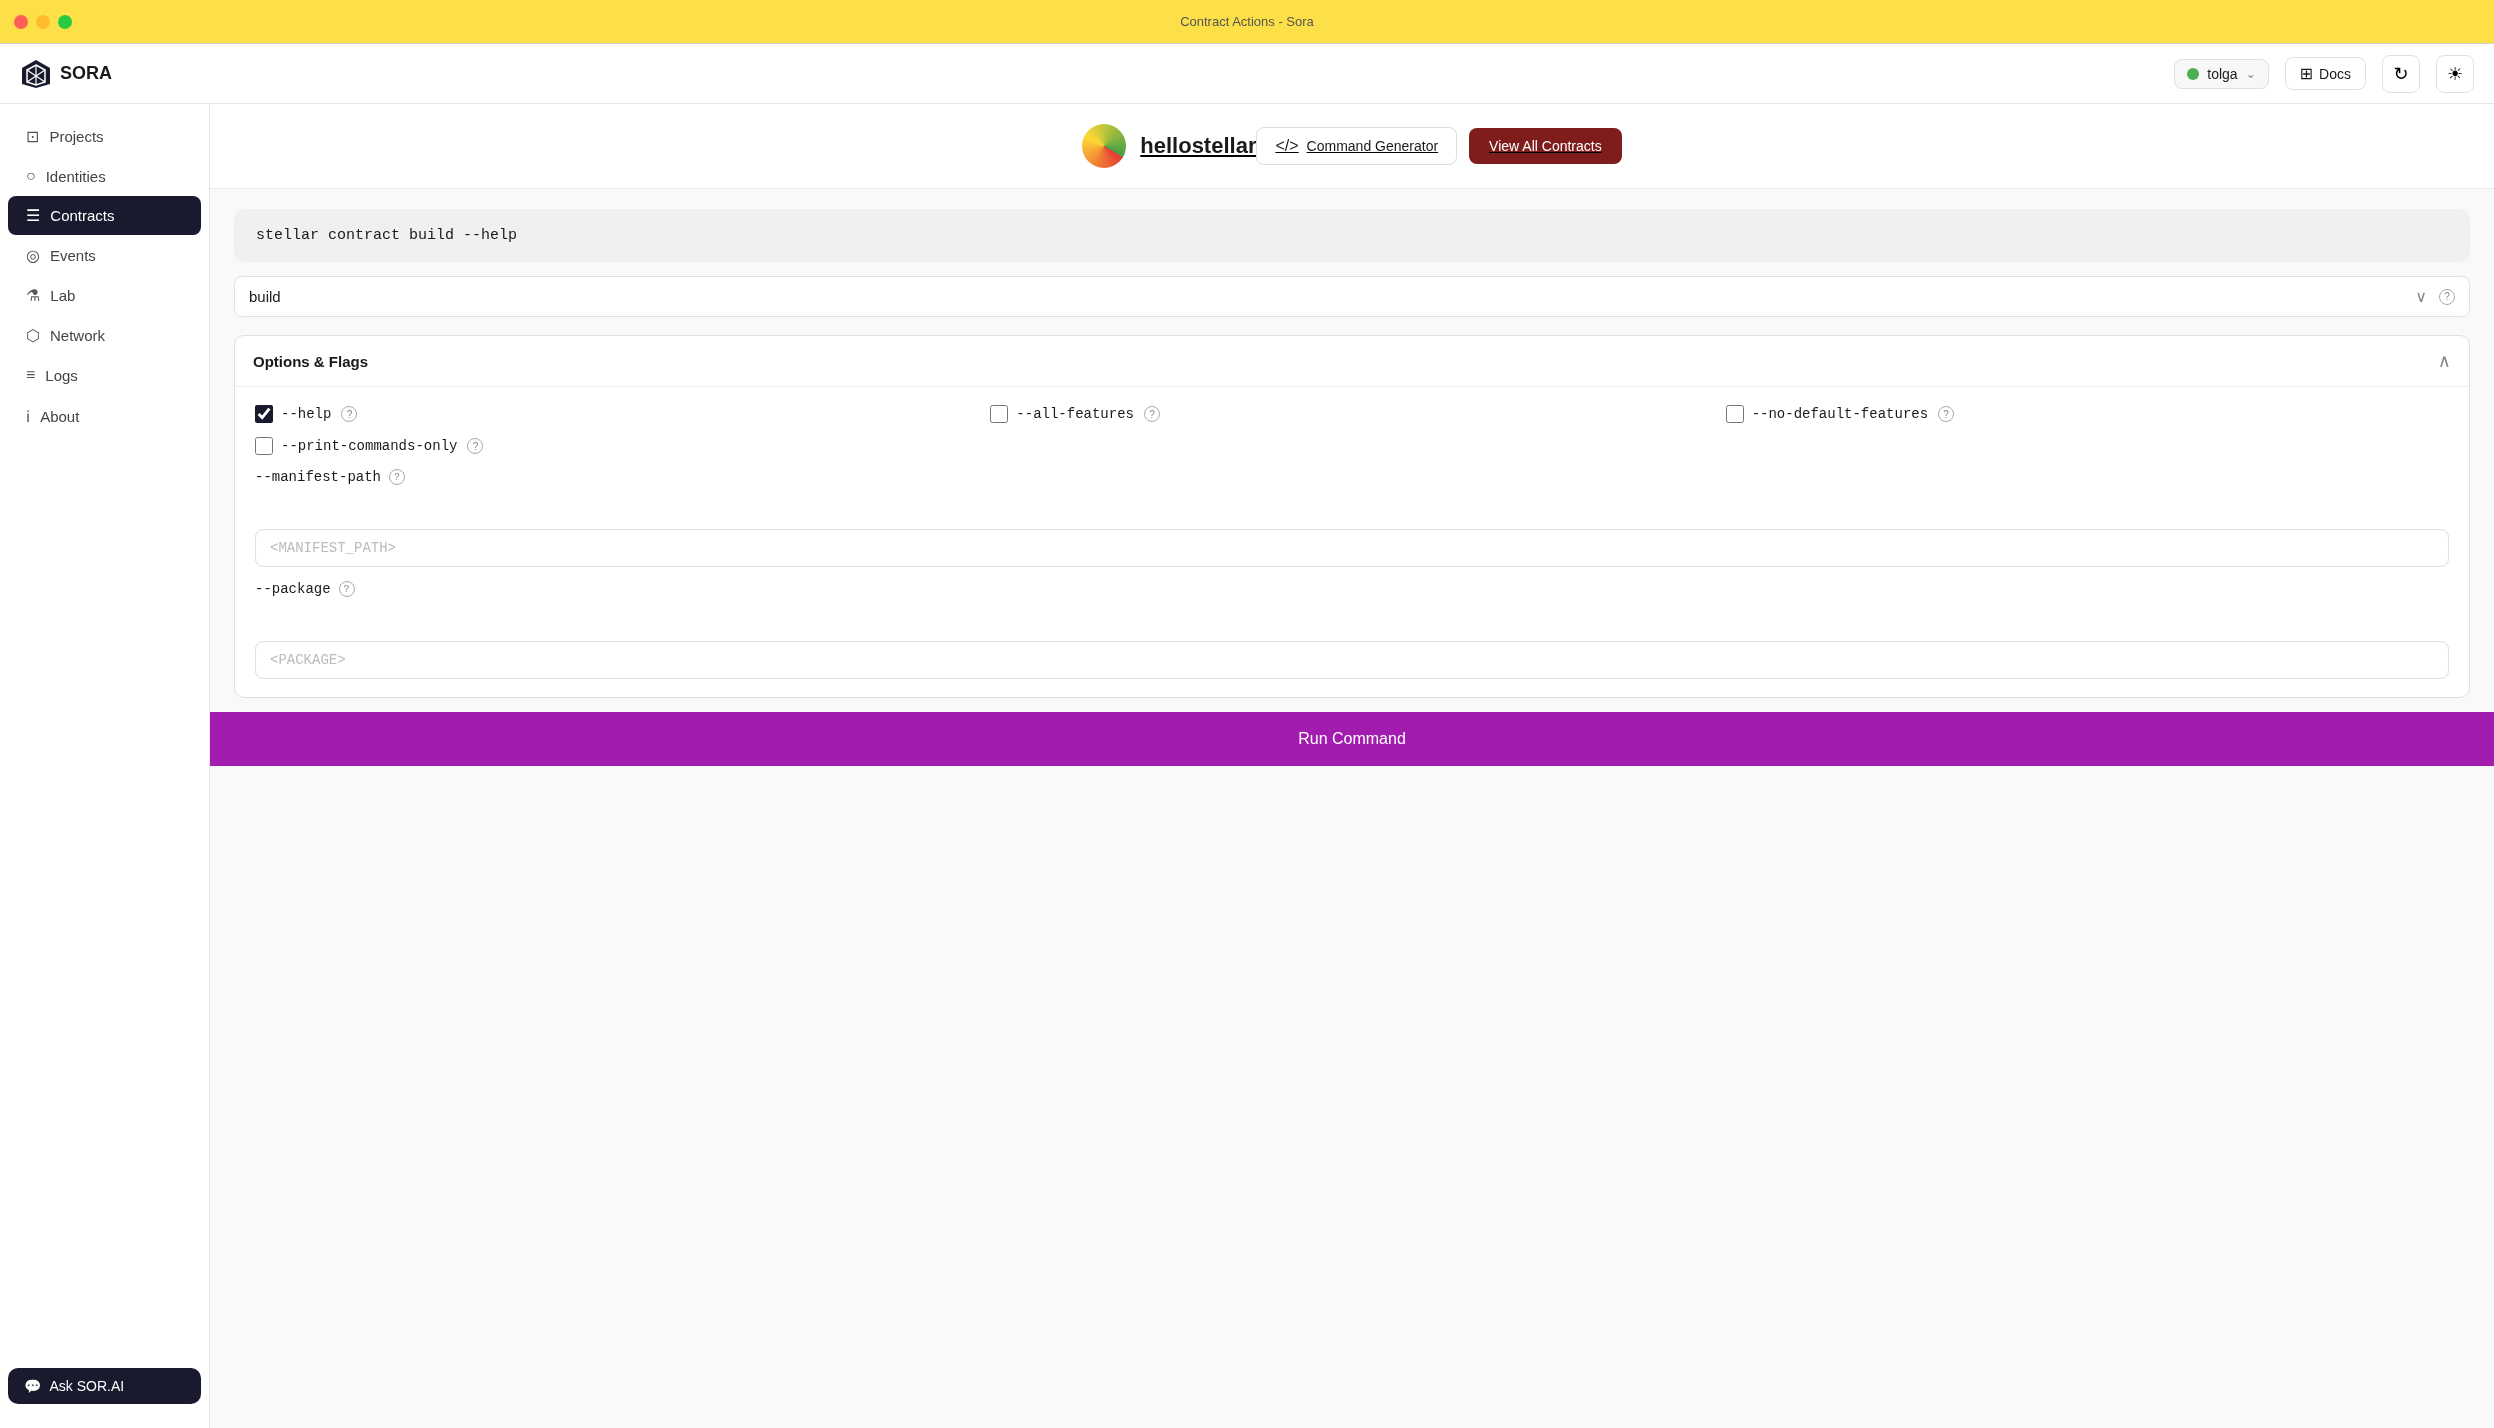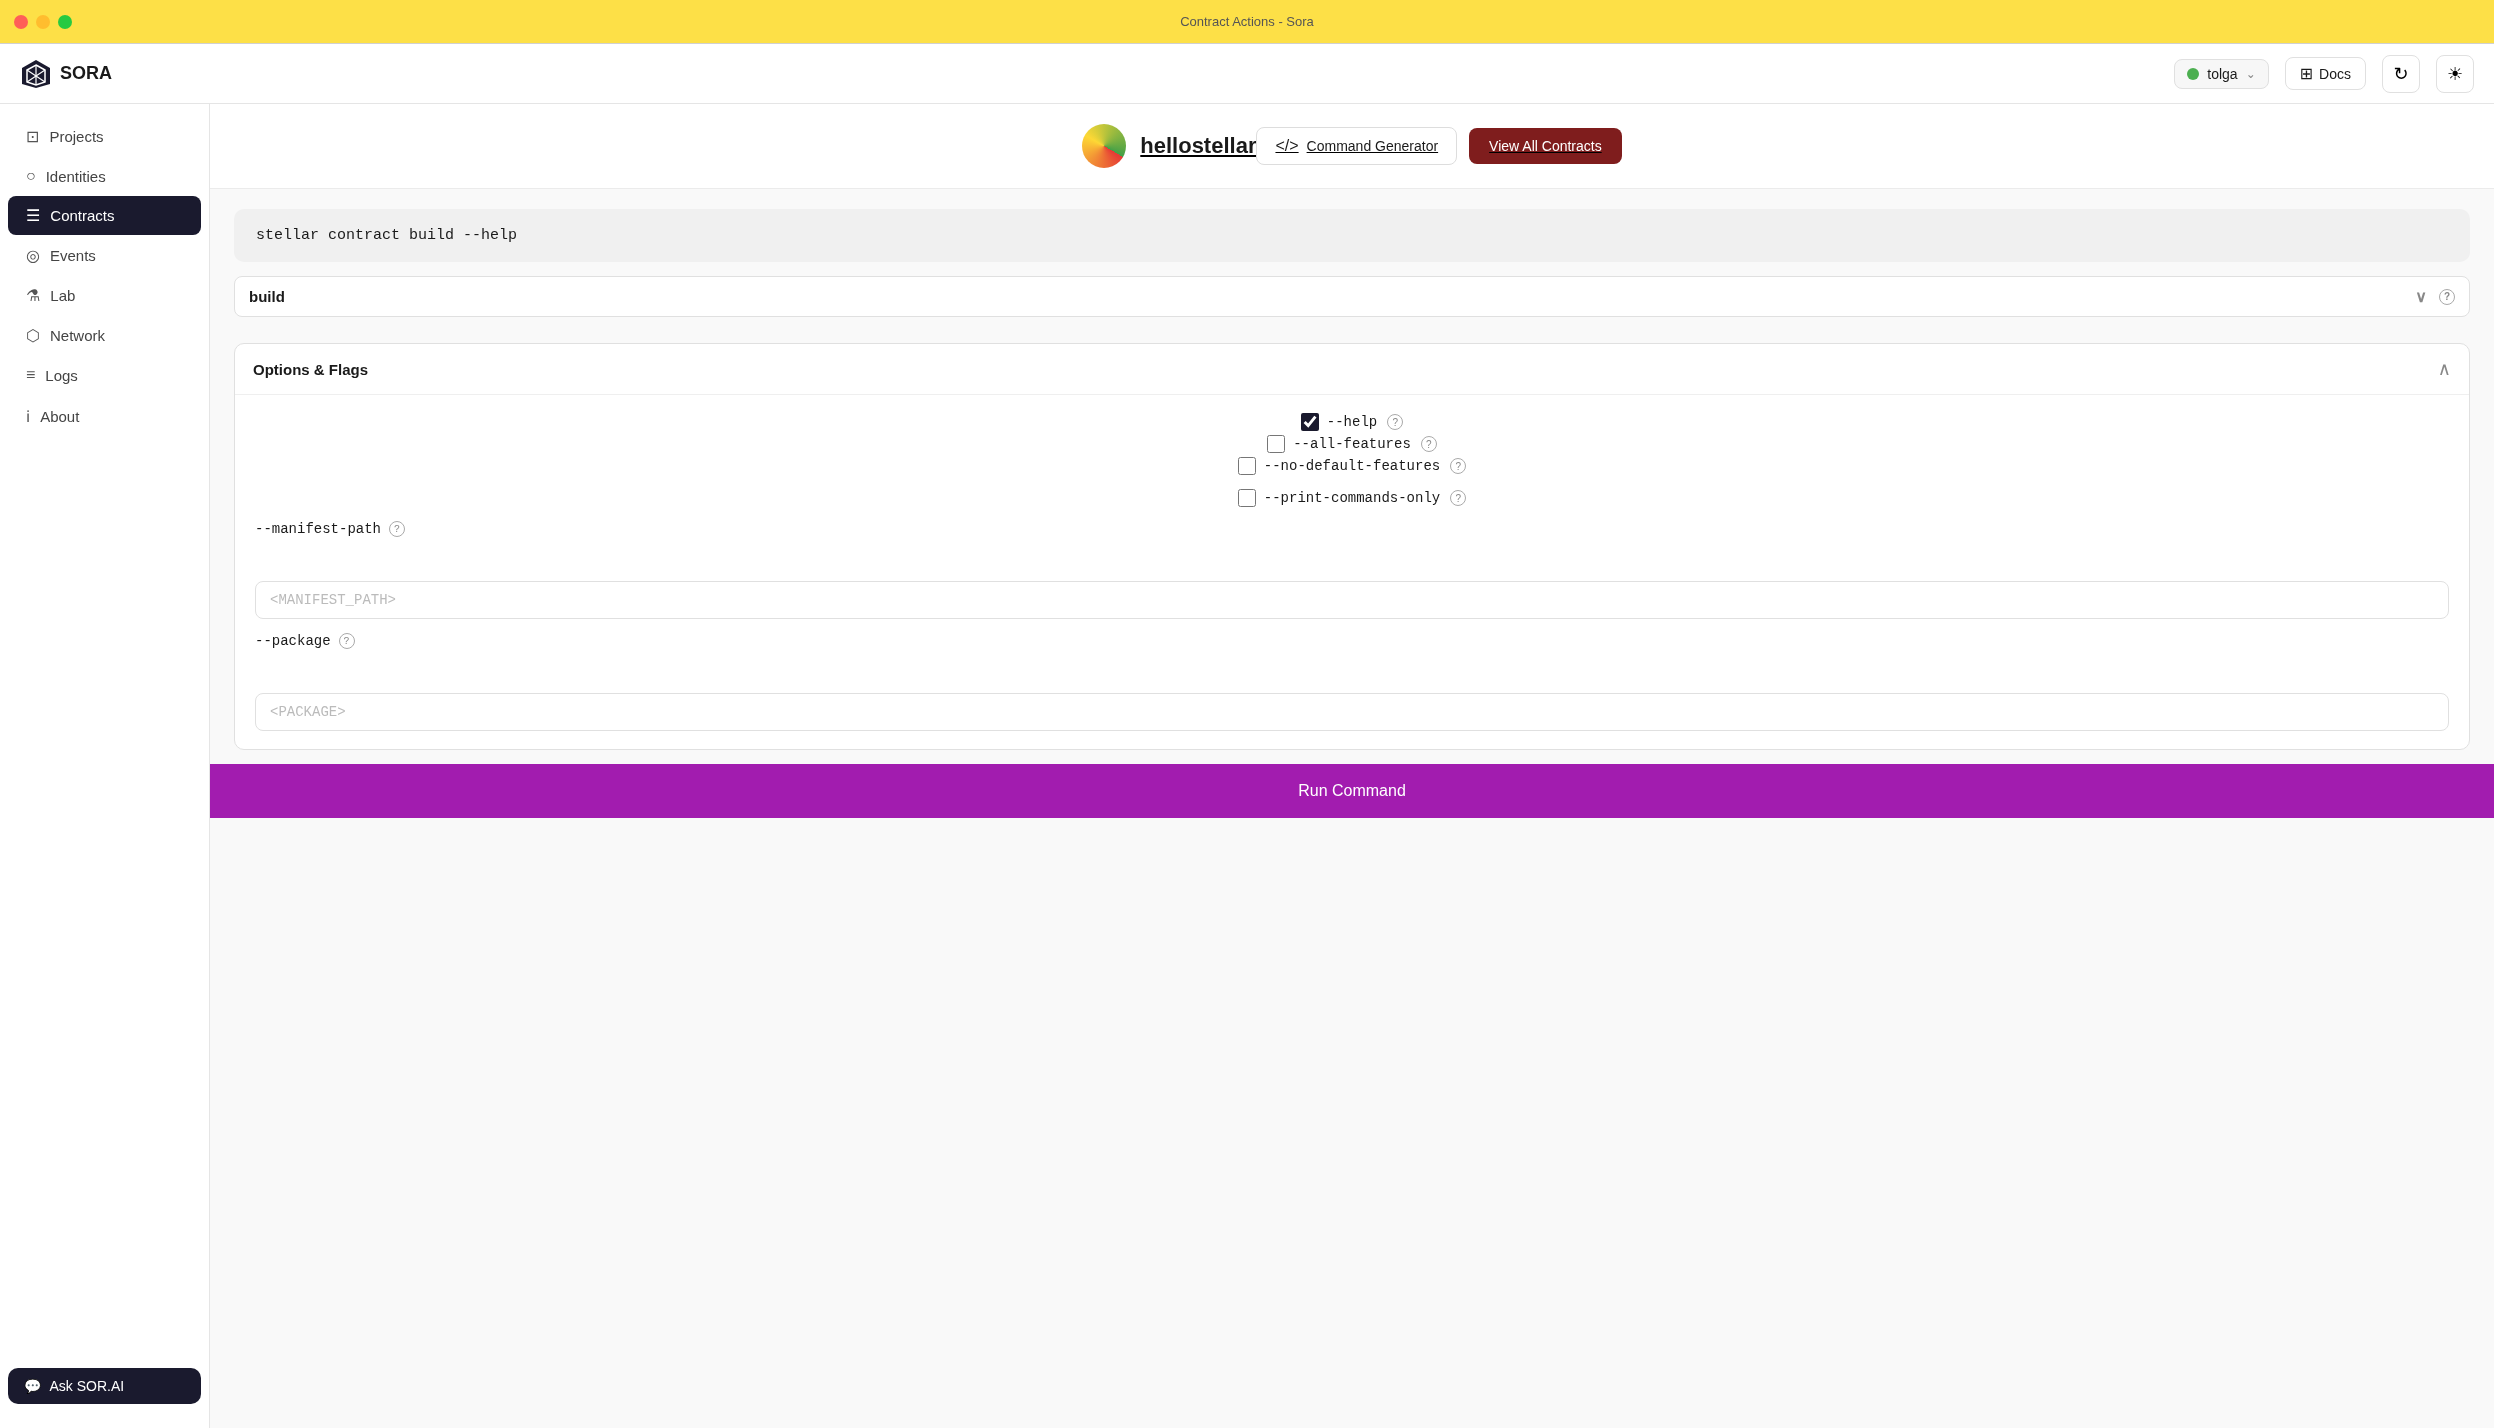--- a/index.html
+++ b/index.html
@@ -250,23 +250,22 @@
       border-radius: 10px;
       padding: 18px 22px;
       font-family: 'Courier New', Courier, monospace;
       font-size: 15px;
       color: #1a1a1a;
       flex-shrink: 0;
     }
 
     
     .dropdown-row {
-      margin: 14px 24px 12px;
-      flex-shrink: 0;
-      font-weight: bold;
+      margin: 14px 24px 4px;
+      flex-shrink: 0;
     }
     .select-wrapper {
       position: relative;
       background: #fff;
       border: 1px solid #e0e0e0;
       border-radius: 8px;
       display: flex;
       align-items: center;
       padding: 10px 14px;
     }
@@ -302,23 +301,22 @@
       font-weight: 600;
       color: #1a1a1a;
     }
     .collapse-icon { color: #888; font-size: 18px; cursor: pointer; }
     .options-body {
       padding: 18px 20px;
     }
     .checkboxes-row {
       display: flex;
       align-items: center;
-      gap: 4px;
+      gap: 12px;
       margin-bottom: 14px;
-      flex-direction: column;
     }
     .checkbox-item {
       display: flex;
       align-items: center;
       gap: 8px;
       flex: 1;
     }
     .checkbox-input {
       width: 18px;
       height: 18px;

